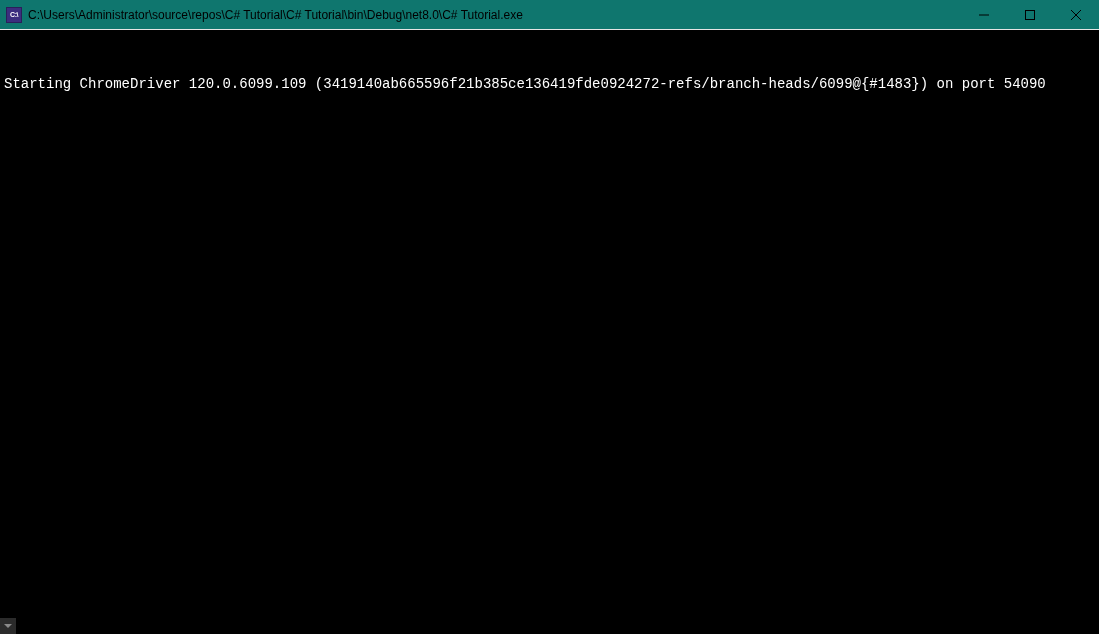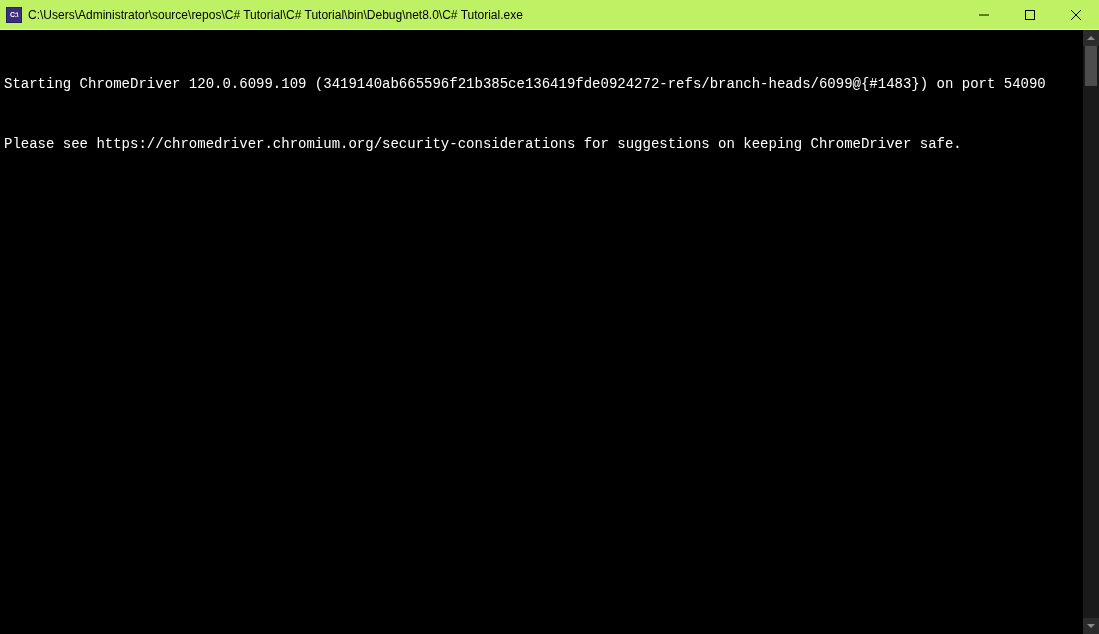--- a/index.html
+++ b/index.html
@@ -12,21 +12,21 @@
       height: 634px;
       background: #ffffff;
       font-family: "Segoe UI", Tahoma, sans-serif;
       overflow: hidden;
       display: flex;
       flex-direction: column;
     }
     
     .titlebar {
       height: 30px;
-      background: #bef264;
+      background: #0f766e;
       display: flex;
       align-items: center;
       padding-left: 6px;
       border-bottom: 1px solid #e5e5e5;
       flex-shrink: 0;
     }
     .app-icon {
       width: 16px;
       height: 16px;
       margin-right: 6px;
@@ -72,21 +72,21 @@
       width: 10px;
       height: 10px;
       stroke: #000;
       stroke-width: 1;
       fill: none;
     }
     
     .console-wrap {
       flex: 1;
       display: flex;
-      flex-direction: row;
+      flex-direction: column;
       background: #eab308;
       min-height: 0;
     }
     .console {
       flex: 1;
       background: #000000;
       color: #ffffff;
       font-family: Consolas, "Courier New", monospace;
       font-size: 14px;
       line-height: 20px;
@@ -170,21 +170,20 @@
           <line x1="0" y1="0" x2="10" y2="10"></line>
           <line x1="10" y1="0" x2="0" y2="10"></line>
         </svg>
     </button>
   </div>
 </div>
 
 <div class="console-wrap">
   <div class="console">
     <span class="console-line">Starting ChromeDriver 120.0.6099.109 (3419140ab665596f21b385ce136419fde0924272-refs/branch-heads/6099@{#1483}) on port 54090</span>
-    <span class="console-line">Please see https://chromedriver.chromium.org/security-considerations for suggestions on keeping ChromeDriver safe.</span>
     <span class="console-line blank-line"></span>
   </div>
   <div class="scrollbar">
     <div class="scroll-up-btn"></div>
     <div class="scroll-thumb"></div>
     <div class="scroll-down-btn"></div>
   </div>
 </div>
 
 </body></html>

